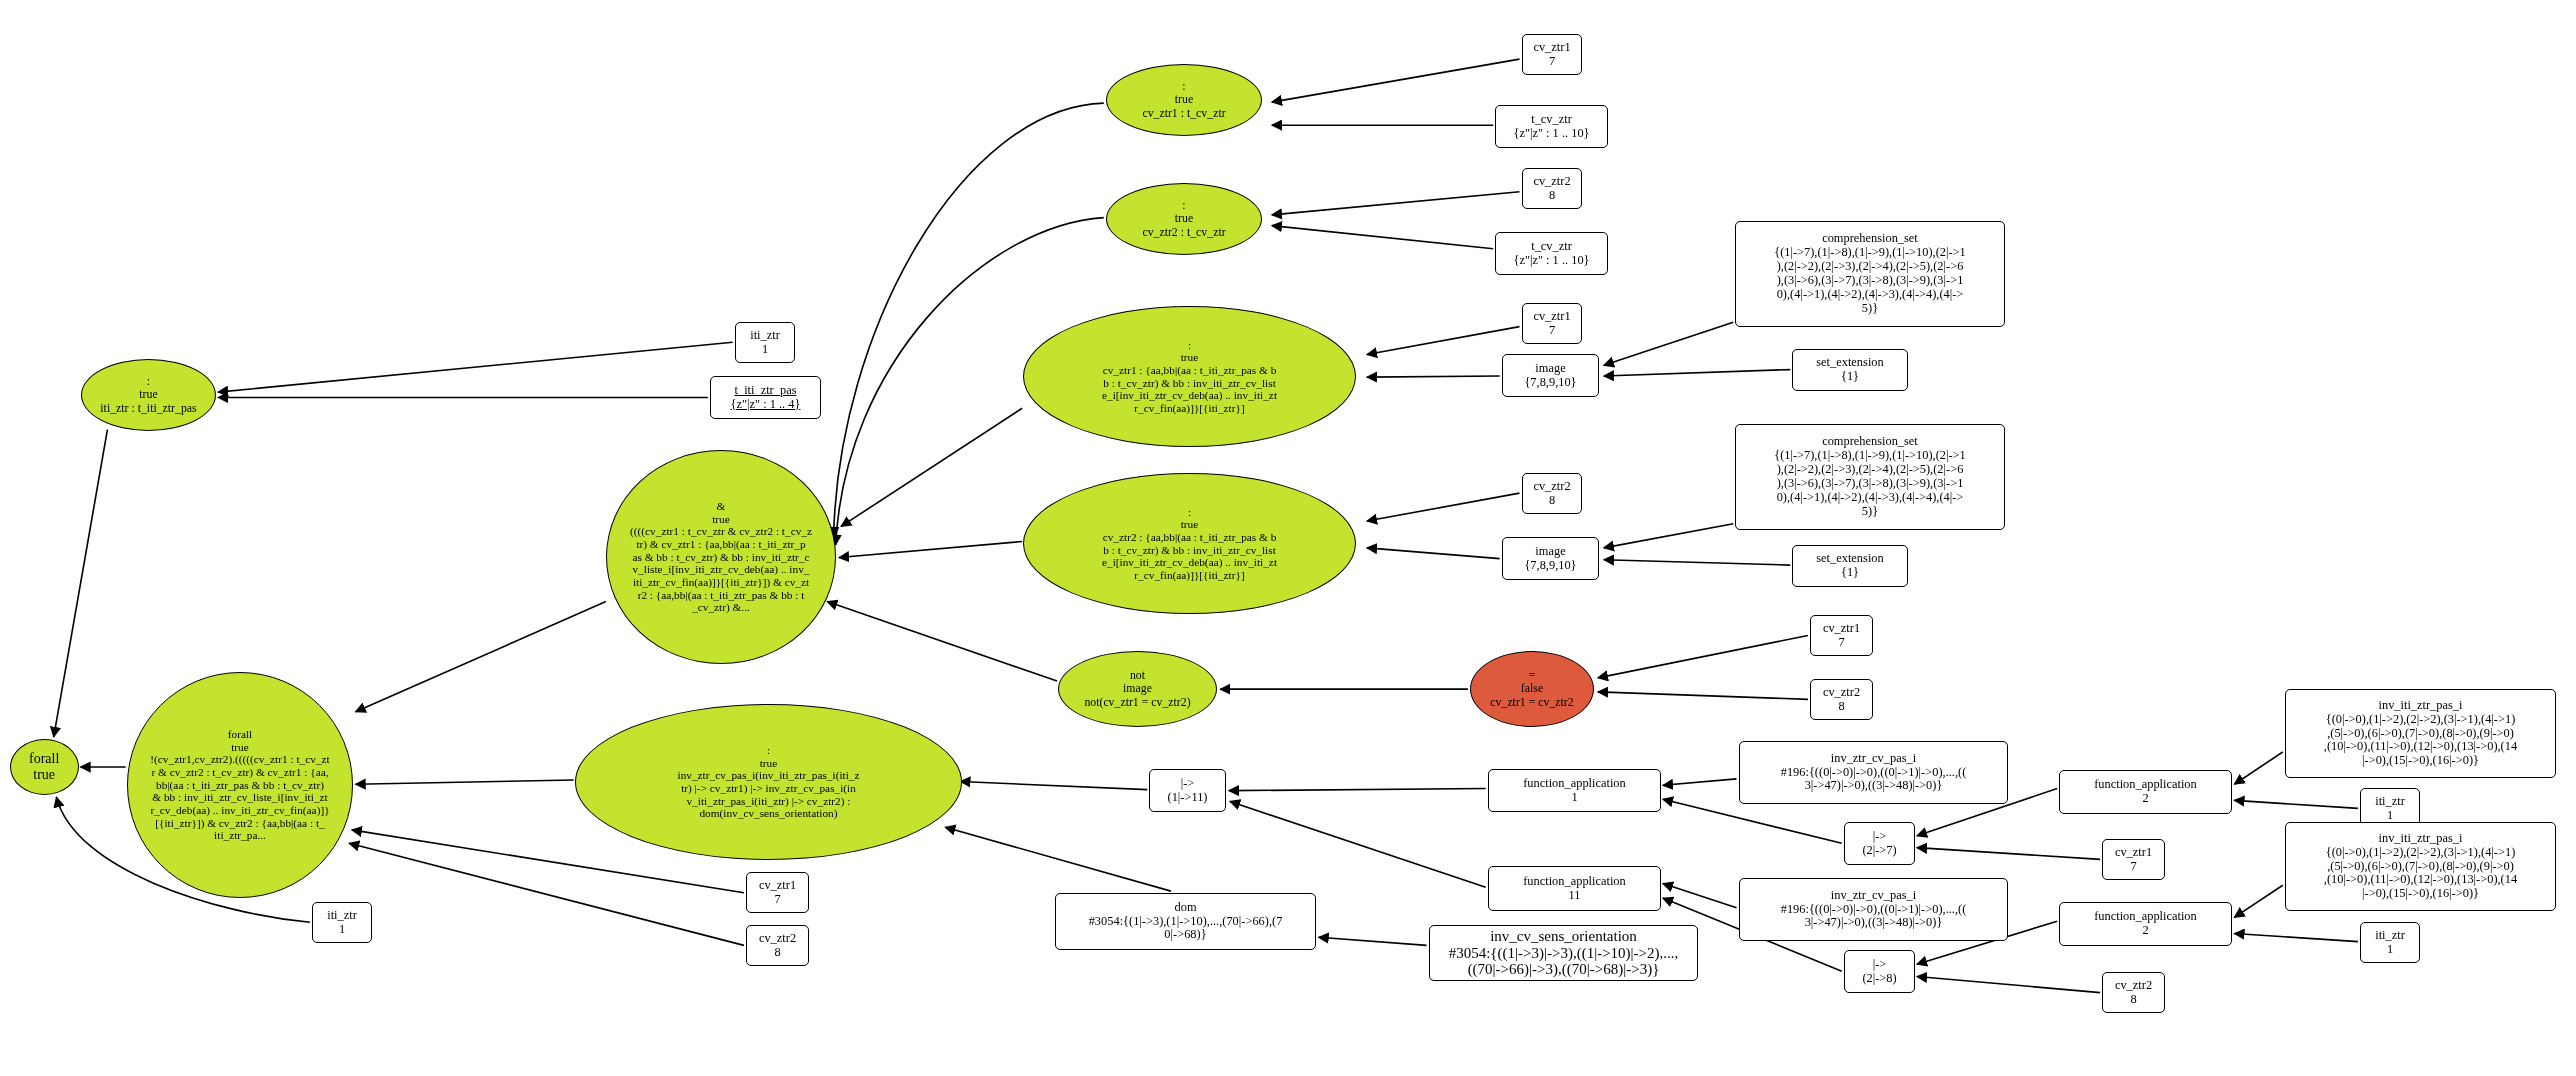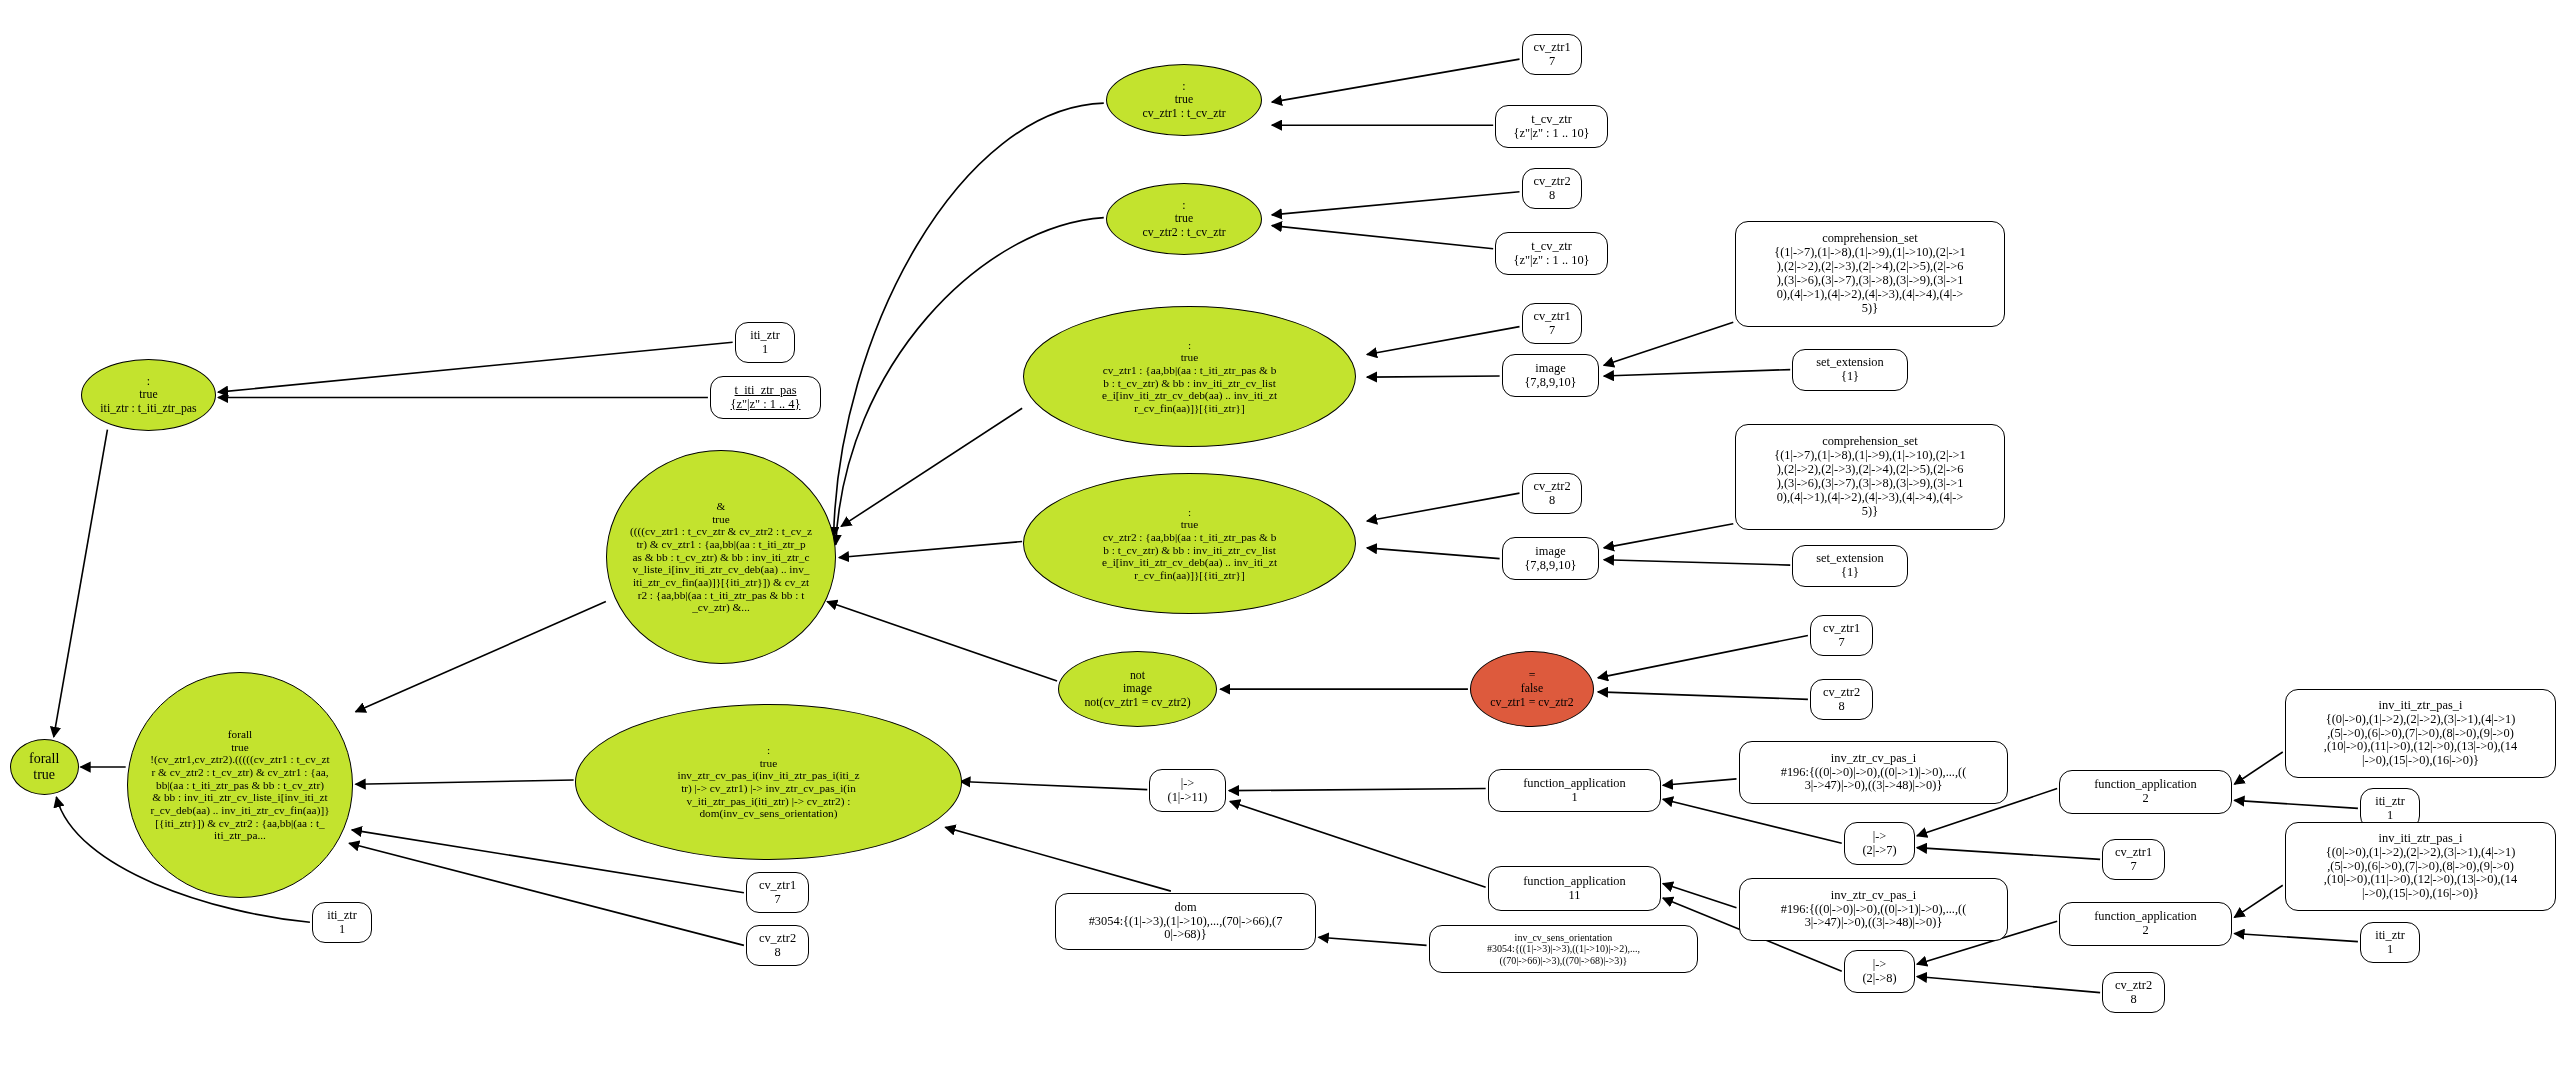--- a/index.html
+++ b/index.html
@@ -27,21 +27,21 @@
   .node .lbl{width:100%;padding:0 2.1px;box-sizing:border-box;}
   .ellipse{
     border:1.6px solid #000000;
     border-radius:50%;
     background:#c3e32e;
   }
   .ellipse.red{background:#dd5a3d;}
   .box{
     border:1.6px solid #000000;
     background:#ffffff;
-    border-radius:13px;
+    border-radius:5px;
   }
 </style>
 </head>
 <body>
 
 <div id="stage">
   <svg id="edges" viewBox="0 0 4796 2005" xmlns="http://www.w3.org/2000/svg">
     <defs>
       <marker id="arrow" viewBox="0 0 10 10" refX="9" refY="5" markerWidth="7" markerHeight="7" orient="auto-start-reverse">
         <path d="M 0 0 L 10 5 L 0 10 z" fill="#000000"></path>
@@ -220,21 +220,21 @@
       <div class="node box" style="left: 2285px; top: 822px; width: 271px; height: 89px; font-size: 12.4px;"><span class="lbl">inv_iti_ztr_pas_i
 {(0|-&gt;0),(1|-&gt;2),(2|-&gt;2),(3|-&gt;1),(4|-&gt;1)
 ,(5|-&gt;0),(6|-&gt;0),(7|-&gt;0),(8|-&gt;0),(9|-&gt;0)
 ,(10|-&gt;0),(11|-&gt;0),(12|-&gt;0),(13|-&gt;0),(14
 |-&gt;0),(15|-&gt;0),(16|-&gt;0)}</span></div>
       <div class="node box" style="left: 2360px; top: 922px; width: 60px; height: 41px; font-size: 12.4px;"><span class="lbl">iti_ztr
 1</span></div>
       <div class="node box" style="left: 1055px; top: 893px; width: 261px; height: 57px; font-size: 12.4px;"><span class="lbl">dom
 #3054:{(1|-&gt;3),(1|-&gt;10),...,(70|-&gt;66),(7
 0|-&gt;68)}</span></div>
-      <div class="node box" style="left: 1429px; top: 925px; width: 269px; height: 48px; font-size: 10px; text-align: center;"><span class="lbl">inv_cv_sens_orientation
+      <div class="node box" style="left: 1429px; top: 925px; width: 269px; height: 56px; font-size: 15px; text-align: center;"><span class="lbl">inv_cv_sens_orientation
 #3054:{((1|-&gt;3)|-&gt;3),((1|-&gt;10)|-&gt;2),...,
 ((70|-&gt;66)|-&gt;3),((70|-&gt;68)|-&gt;3)}</span></div>
       <div class="node box" style="left: 735px; top: 322px; width: 60px; height: 41px; font-size: 12.4px;"><span class="lbl">iti_ztr
 1</span></div>
       <div class="node box" style="left: 710px; top: 376px; width: 111px; height: 43px; font-size: 12.4px; text-decoration: underline;"><span class="lbl">t_iti_ztr_pas
 {z"|z" : 1 .. 4}</span></div>
       <div class="node box" style="left: 746px; top: 872px; width: 63px; height: 41px; font-size: 12.4px;"><span class="lbl">cv_ztr1
 7</span></div>
       <div class="node box" style="left: 746px; top: 925px; width: 63px; height: 41px; font-size: 12.4px;"><span class="lbl">cv_ztr2
 8</span></div>

